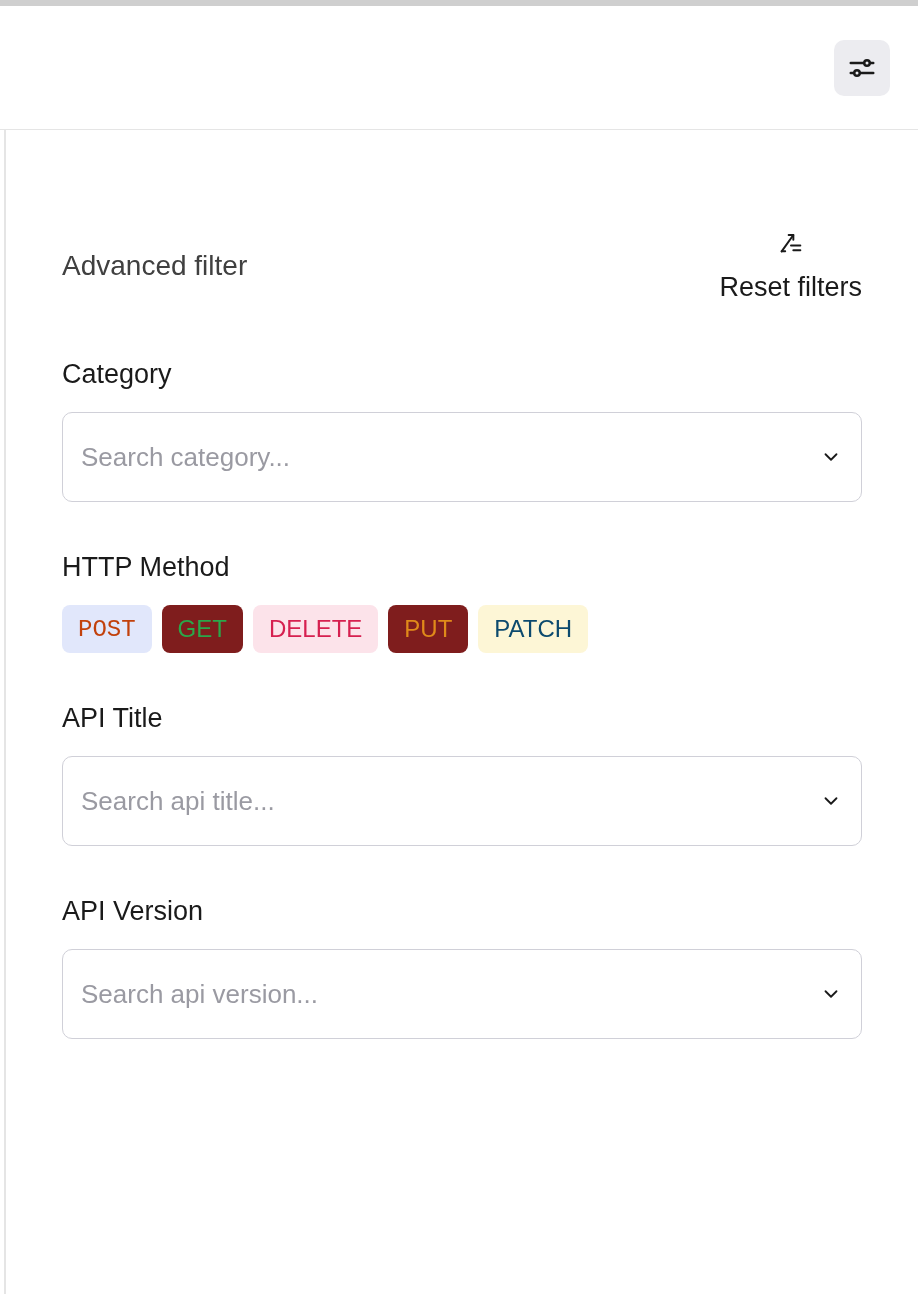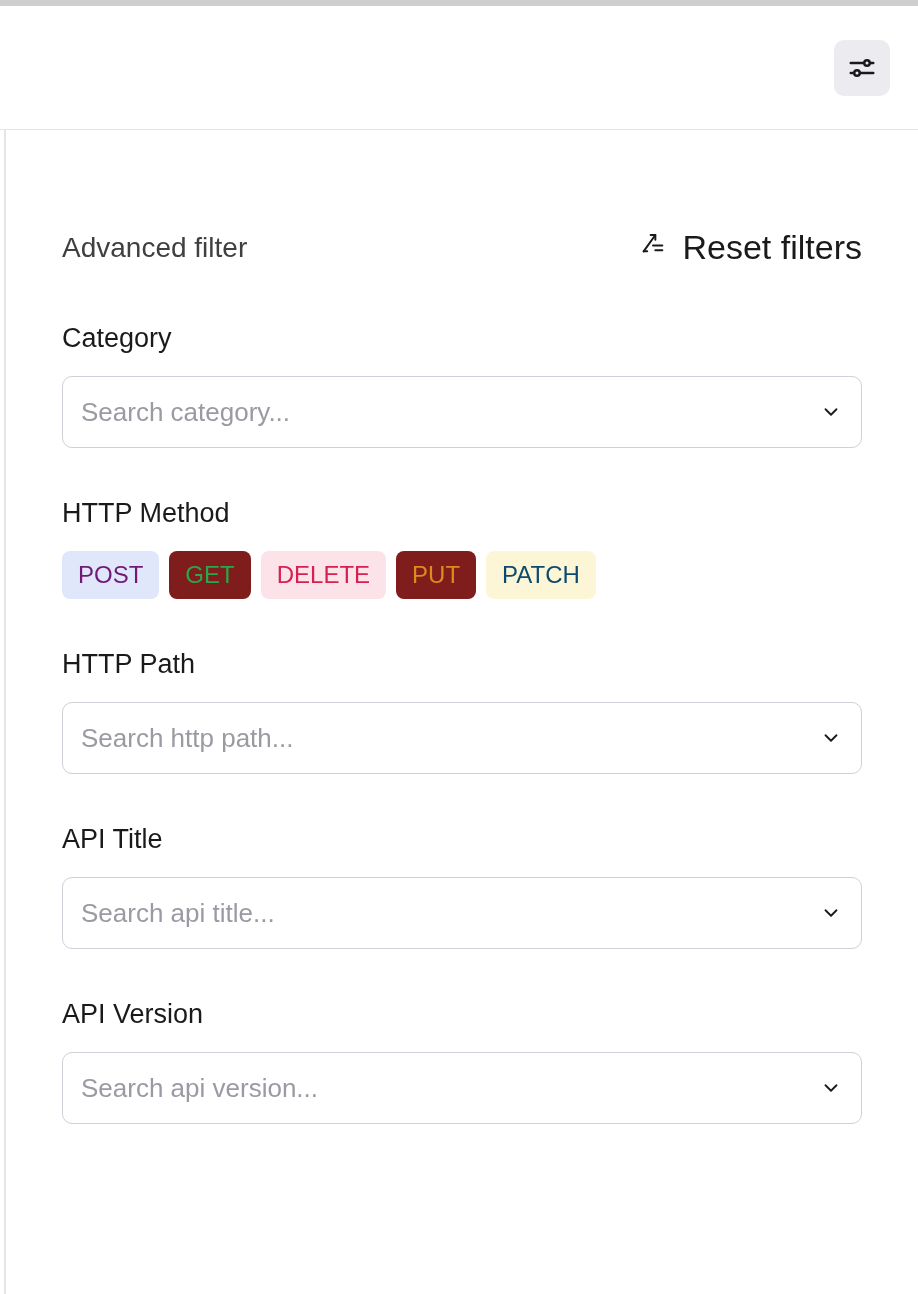--- a/index.html
+++ b/index.html
@@ -47,27 +47,29 @@
       align-items: center;
       margin-bottom: 56px;
     }
     .page-title {
       font-size: 28px;
       font-weight: 400;
       color: #404040;
     }
     .reset-btn {
       display: flex;
+      align-items: center;
       gap: 16px;
-      font-size: 34px;
+      font-size: 27px;
       font-weight: 400;
       color: #1a1a1a;
       background: none;
       border: none;
       cursor: pointer;
+      flex-direction: column;
     }
     .reset-btn svg {
       width: 28px;
       height: 28px;
     }
     .field-group {
       margin-bottom: 50px;
       margin-top: 28px;
     }
     .field-label {
@@ -76,21 +78,21 @@
       color: #1a1a1a;
       margin-bottom: 22px;
       display: block;
     }
     .select-wrap {
       position: relative;
       width: 100%;
     }
     .select-input {
       width: 100%;
-      height: 72px;
+      height: 90px;
       border: 1px solid #d0d0d8;
       border-radius: 10px;
       font-size: 26px;
       color: #1a1a1a;
       padding: 0 56px 0 18px;
       background: #fff;
       outline: none;
       font-family: inherit;
     }
     .select-input::placeholder {
@@ -110,21 +112,21 @@
     }
     .method-chip {
       padding: 10px 16px;
       border-radius: 8px;
       font-size: 24px;
       font-weight: 500;
       cursor: pointer;
       border: none;
       font-family: inherit;
     }
-    .m-post { background: #e1e7fb; color: #701a75; }
+    .m-post { background: #e1e7fb; color: #c2410c; font-family: Liberation Mono, monospace; }
     .m-get { background: #7f1d1d; color: #2aa74a; }
     .m-delete { background: #fce3ea; color: #d62050; text-align: center; }
     .m-put { background: #7f1d1d; color: #e08a1a; }
     .m-patch { background: #fdf6d6; color: #0c4a6e; }
   </style>
 </head>
 <body>
 
 <div class="topbar">
   <button class="settings-btn">
@@ -167,29 +169,20 @@
     <label class="field-label">HTTP Method</label>
     <div class="methods-row">
       <button class="method-chip m-post">POST</button>
       <button class="method-chip m-get">GET</button>
       <button class="method-chip m-delete">DELETE</button>
       <button class="method-chip m-put">PUT</button>
       <button class="method-chip m-patch">PATCH</button>
     </div>
   </div>
 
-  <div class="field-group">
-    <label class="field-label">HTTP Path</label>
-    <div class="select-wrap">
-      <input class="select-input" type="text" placeholder="Search http path..." style="">
-      <svg class="chevron-icon" width="22" height="22" viewBox="0 0 24 24" fill="none" stroke="#1a1a1a" stroke-width="2" stroke-linecap="round" stroke-linejoin="round">
-        <polyline points="6 9 12 15 18 9"></polyline>
-      </svg>
-    </div>
-  </div>
 
   <div class="field-group">
     <label class="field-label">API Title</label>
     <div class="select-wrap">
       <input class="select-input" type="text" placeholder="Search api title..." style="">
       <svg class="chevron-icon" width="22" height="22" viewBox="0 0 24 24" fill="none" stroke="#1a1a1a" stroke-width="2" stroke-linecap="round" stroke-linejoin="round">
         <polyline points="6 9 12 15 18 9"></polyline>
       </svg>
     </div>
   </div>

